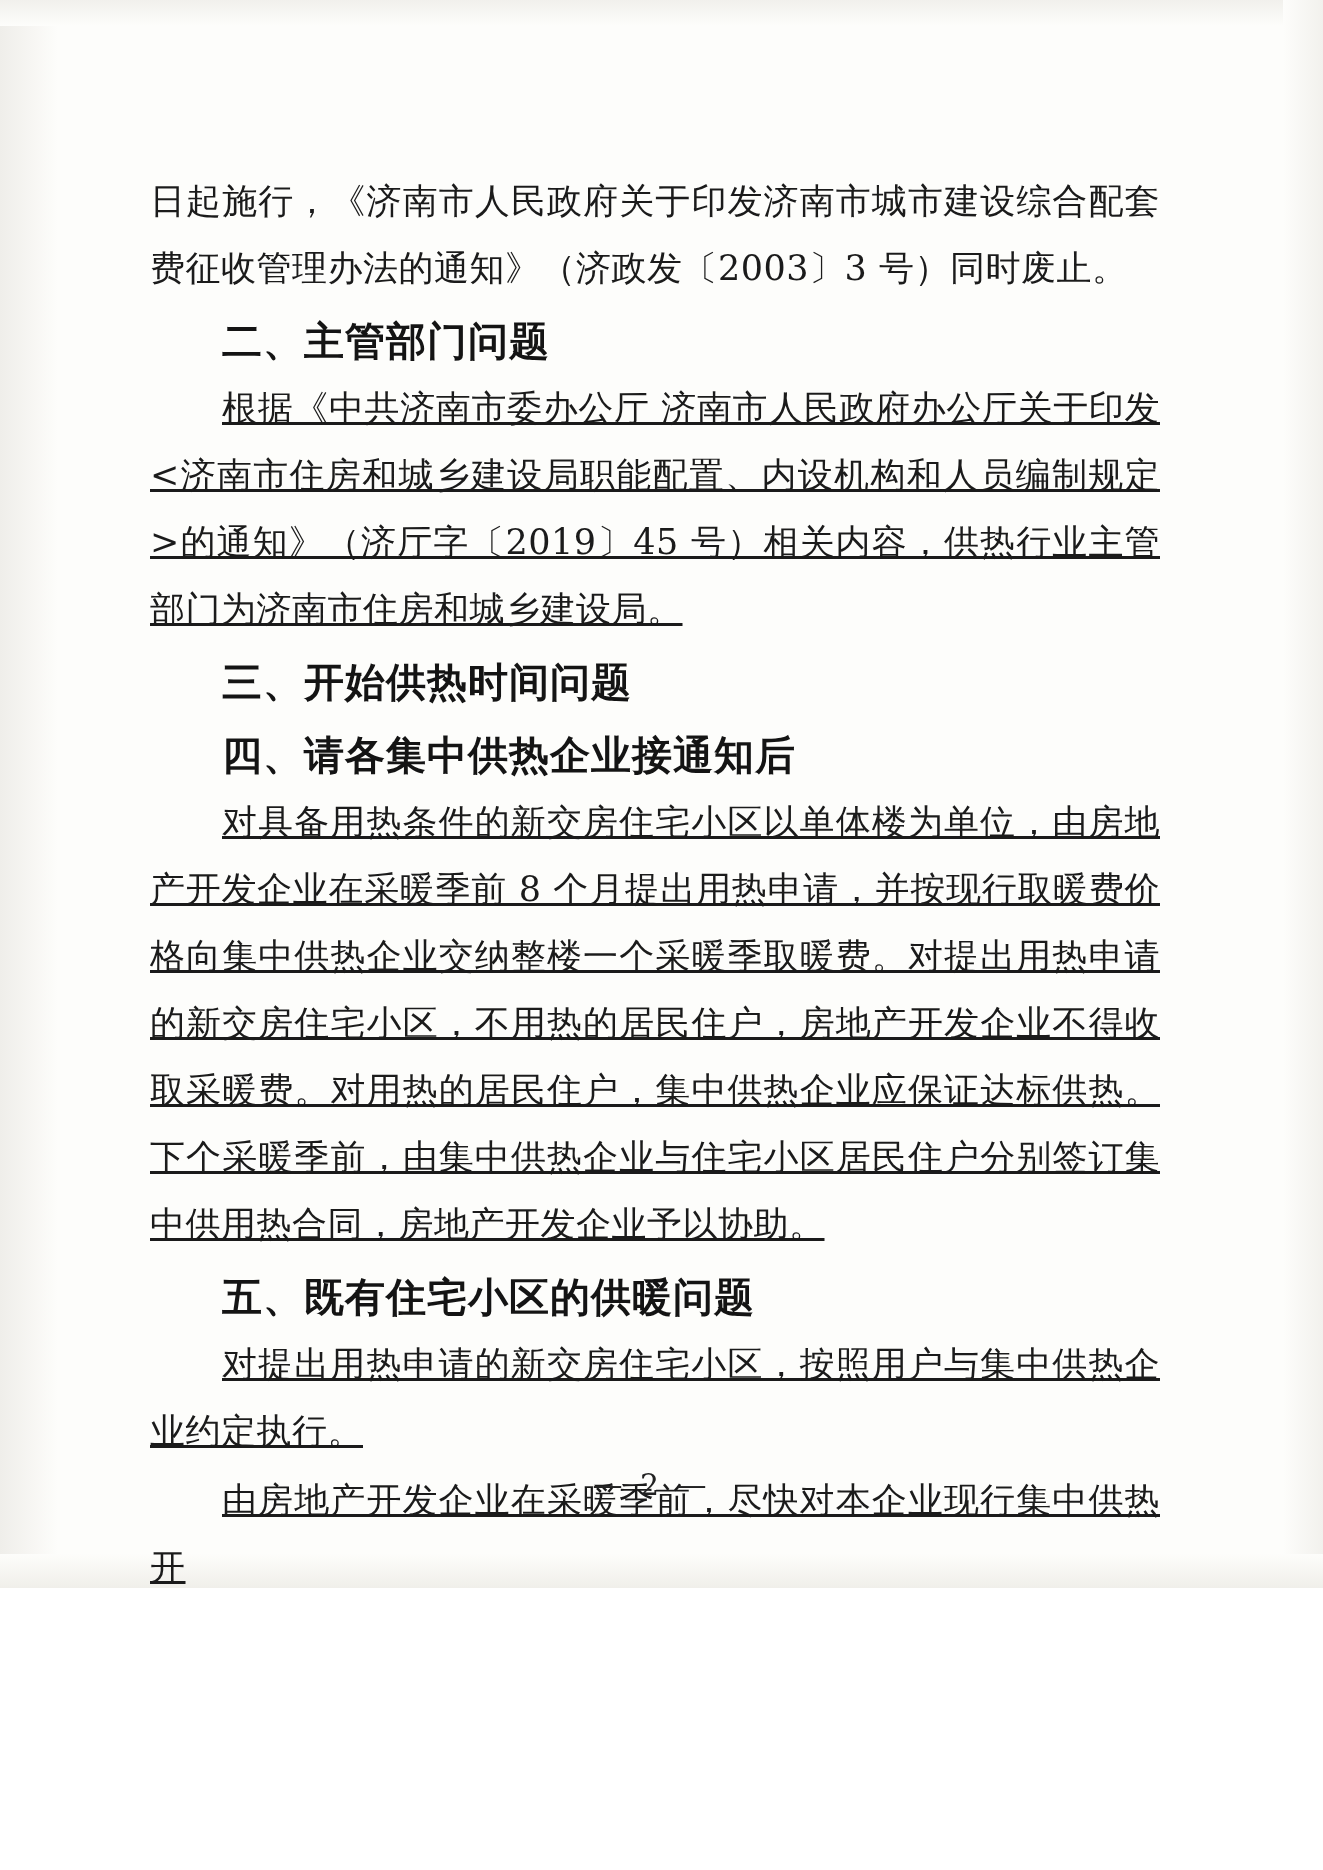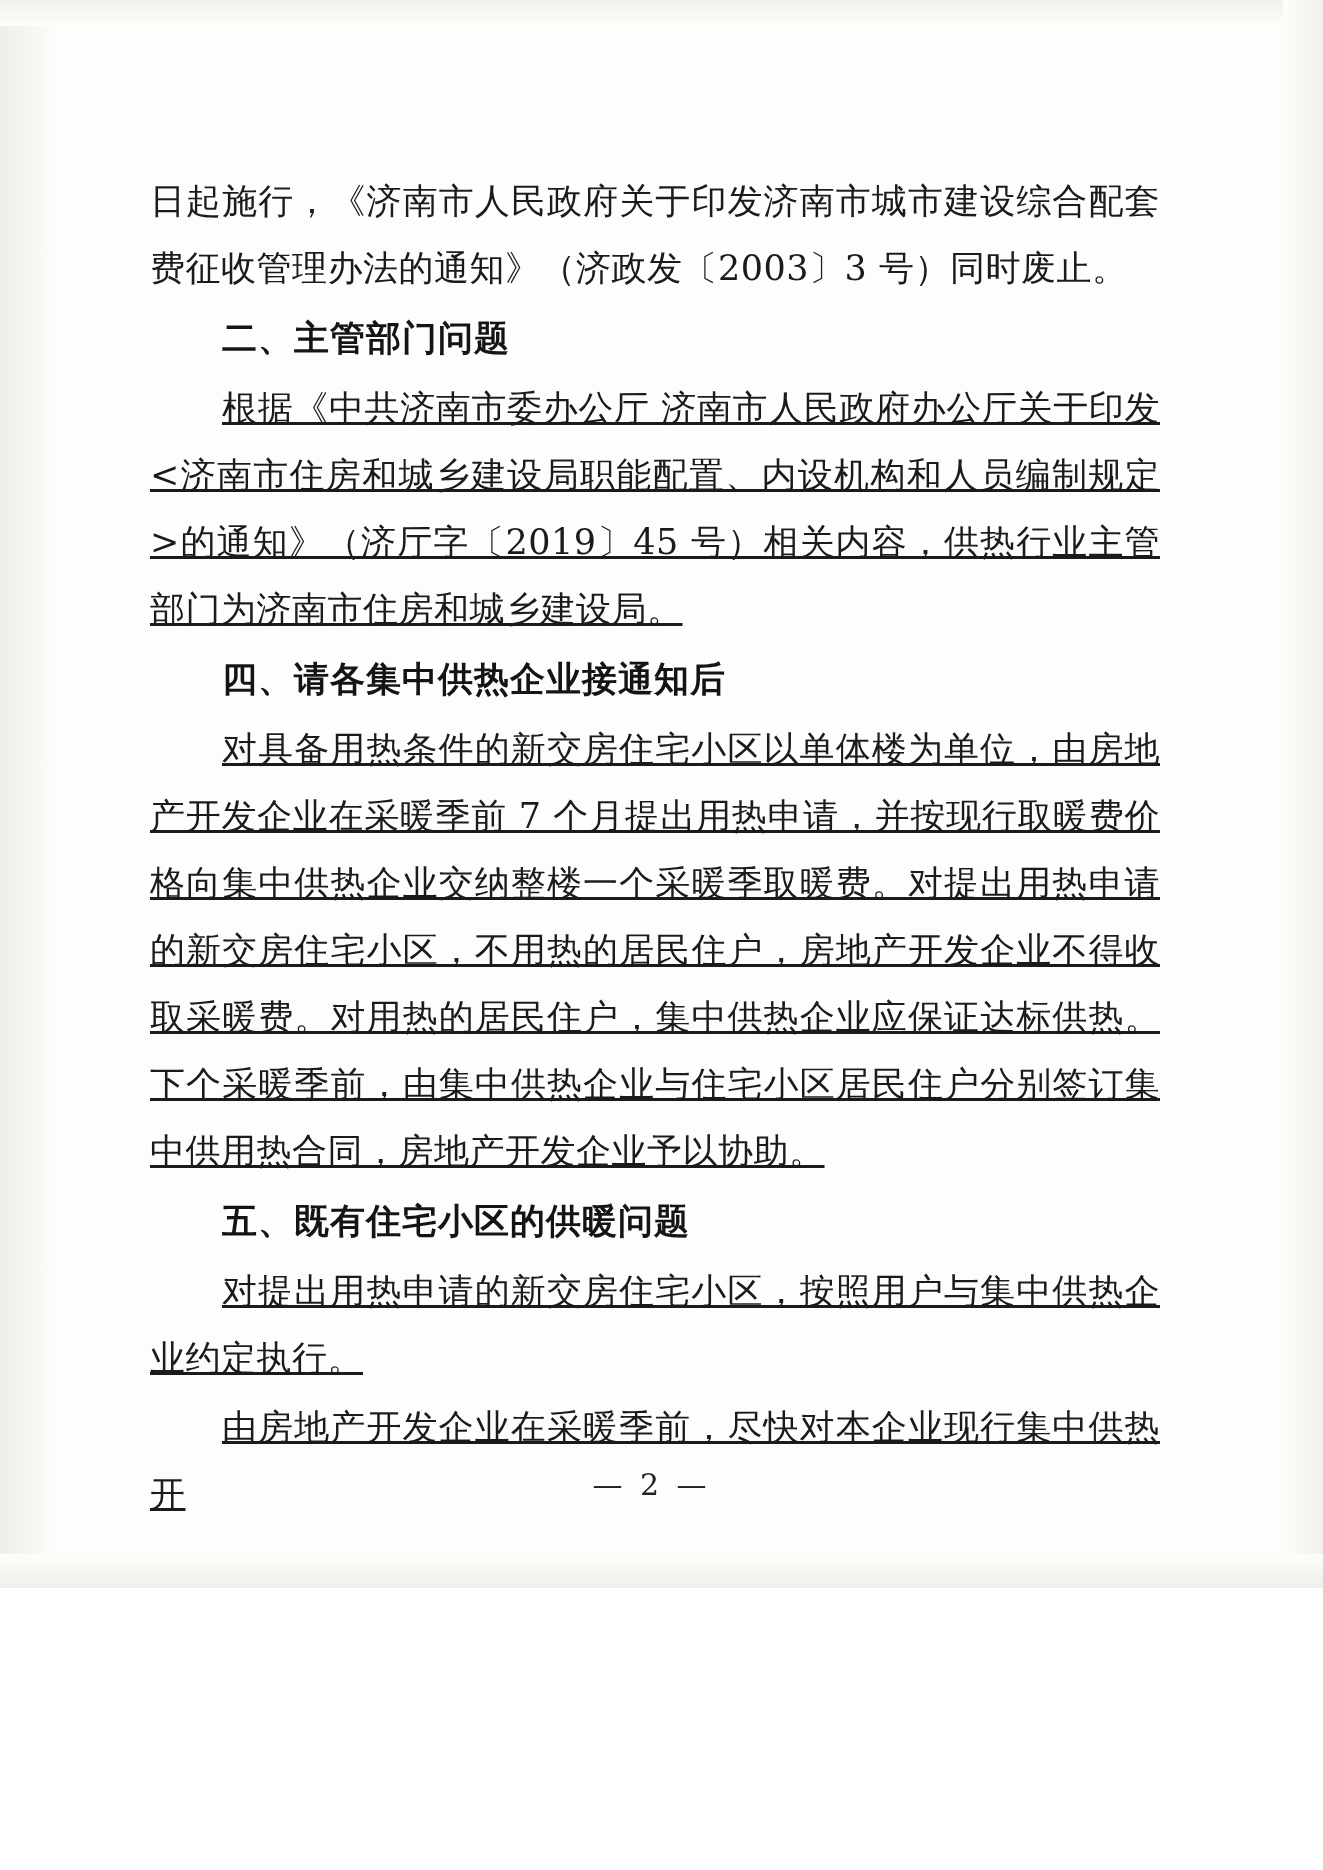--- a/index.html
+++ b/index.html
@@ -59,28 +59,28 @@
     text-align: justify;
     text-justify: inter-ideograph;
     margin: 0 0 2px 0;
     font-family: "DejaVu Serif", "Liberation Serif", serif;
   }
   .para.indent {
     text-indent: 72px;
     text-decoration: underline;
   }
   .heading {
-    font-size: 35px;
+    font-size: 40px;
     line-height: 67px;
     color: #141414;
     font-weight: bold;
     text-indent: 72px;
     margin: 6px 0 0 0;
     letter-spacing: 1px;
-    font-family: Liberation Mono, monospace;
+    font-family: Liberation Serif, serif;
   }
 
   .footer {
     position: absolute;
     left: 0;
     bottom: 86px;
     width: 100%;
     text-align: center;
   }
   .page-number {
@@ -102,25 +102,26 @@
   <div class="paper-edge-bottom"></div>
 
   <div class="content">
 
     <p class="para">日起施行，《济南市人民政府关于印发济南市城市建设综合配套费征收管理办法的通知》（济政发〔2003〕3 号）同时废止。</p>
 
     <p class="heading">二、主管部门问题</p>
 
     <p class="para indent">根据《中共济南市委办公厅 济南市人民政府办公厅关于印发&lt;济南市住房和城乡建设局职能配置、内设机构和人员编制规定&gt;的通知》（济厅字〔2019〕45 号）相关内容，供热行业主管部门为济南市住房和城乡建设局。</p>
 
+    <p class="heading">三、开始供热时间问题</p>
 
 
     <p class="heading">四、请各集中供热企业接通知后</p>
 
-    <p class="para indent">对具备用热条件的新交房住宅小区以单体楼为单位，由房地产开发企业在采暖季前 7 个月提出用热申请，并按现行取暖费价格向集中供热企业交纳整楼一个采暖季取暖费。对提出用热申请的新交房住宅小区，不用热的居民住户，房地产开发企业不得收取采暖费。对用热的居民住户，集中供热企业应保证达标供热。下个采暖季前，由集中供热企业与住宅小区居民住户分别签订集中供用热合同，房地产开发企业予以协助。</p>
+    <p class="para indent">对具备用热条件的新交房住宅小区以单体楼为单位，由房地产开发企业在采暖季前 8 个月提出用热申请，并按现行取暖费价格向集中供热企业交纳整楼一个采暖季取暖费。对提出用热申请的新交房住宅小区，不用热的居民住户，房地产开发企业不得收取采暖费。对用热的居民住户，集中供热企业应保证达标供热。下个采暖季前，由集中供热企业与住宅小区居民住户分别签订集中供用热合同，房地产开发企业予以协助。</p>
 
     <p class="heading">五、既有住宅小区的供暖问题</p>
 
     <p class="para indent">对提出用热申请的新交房住宅小区，按照用户与集中供热企业约定执行。</p>
 
     <p class="para indent">由房地产开发企业在采暖季前，尽快对本企业现行集中供热开</p>
   </div>
 
   <div class="footer">
     <span class="page-number">— 2 —</span>

